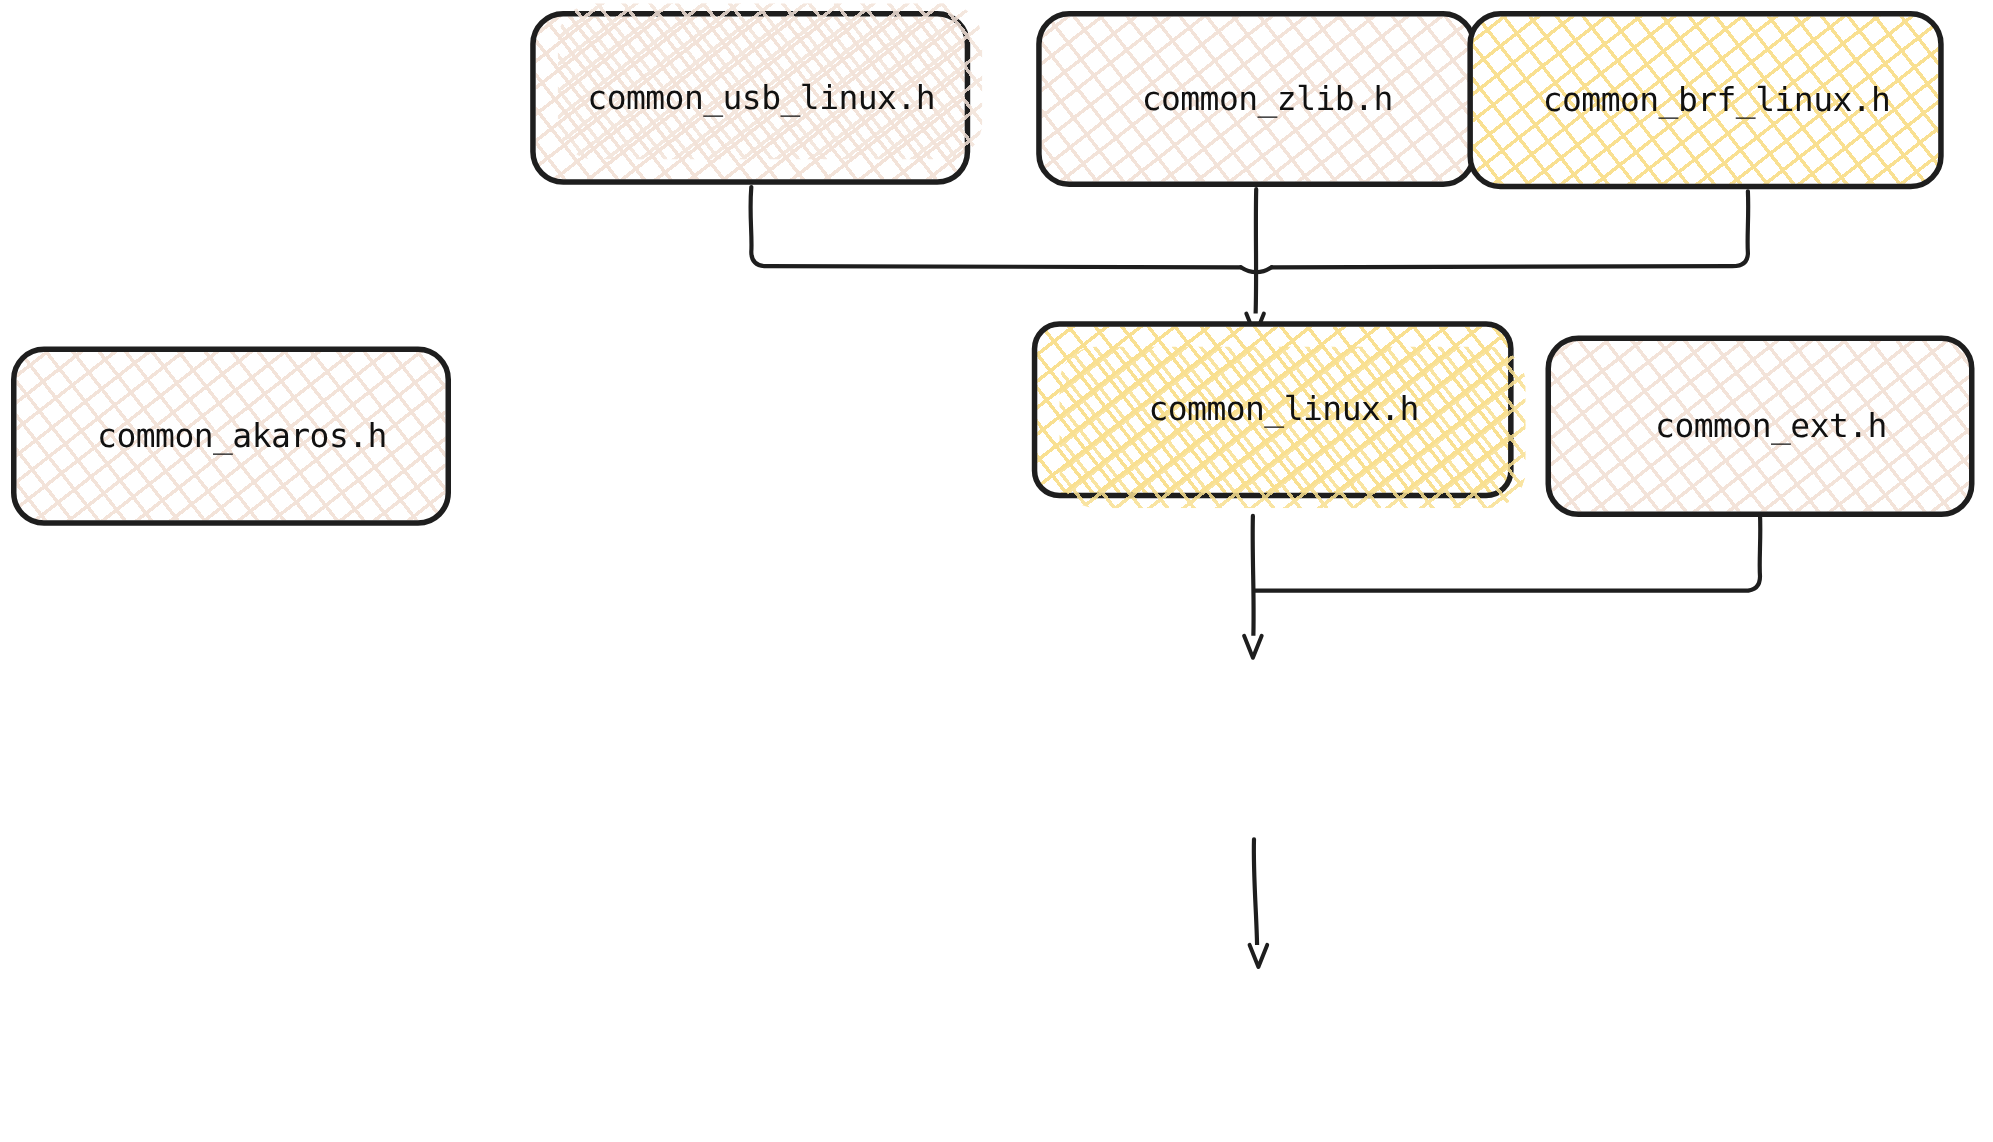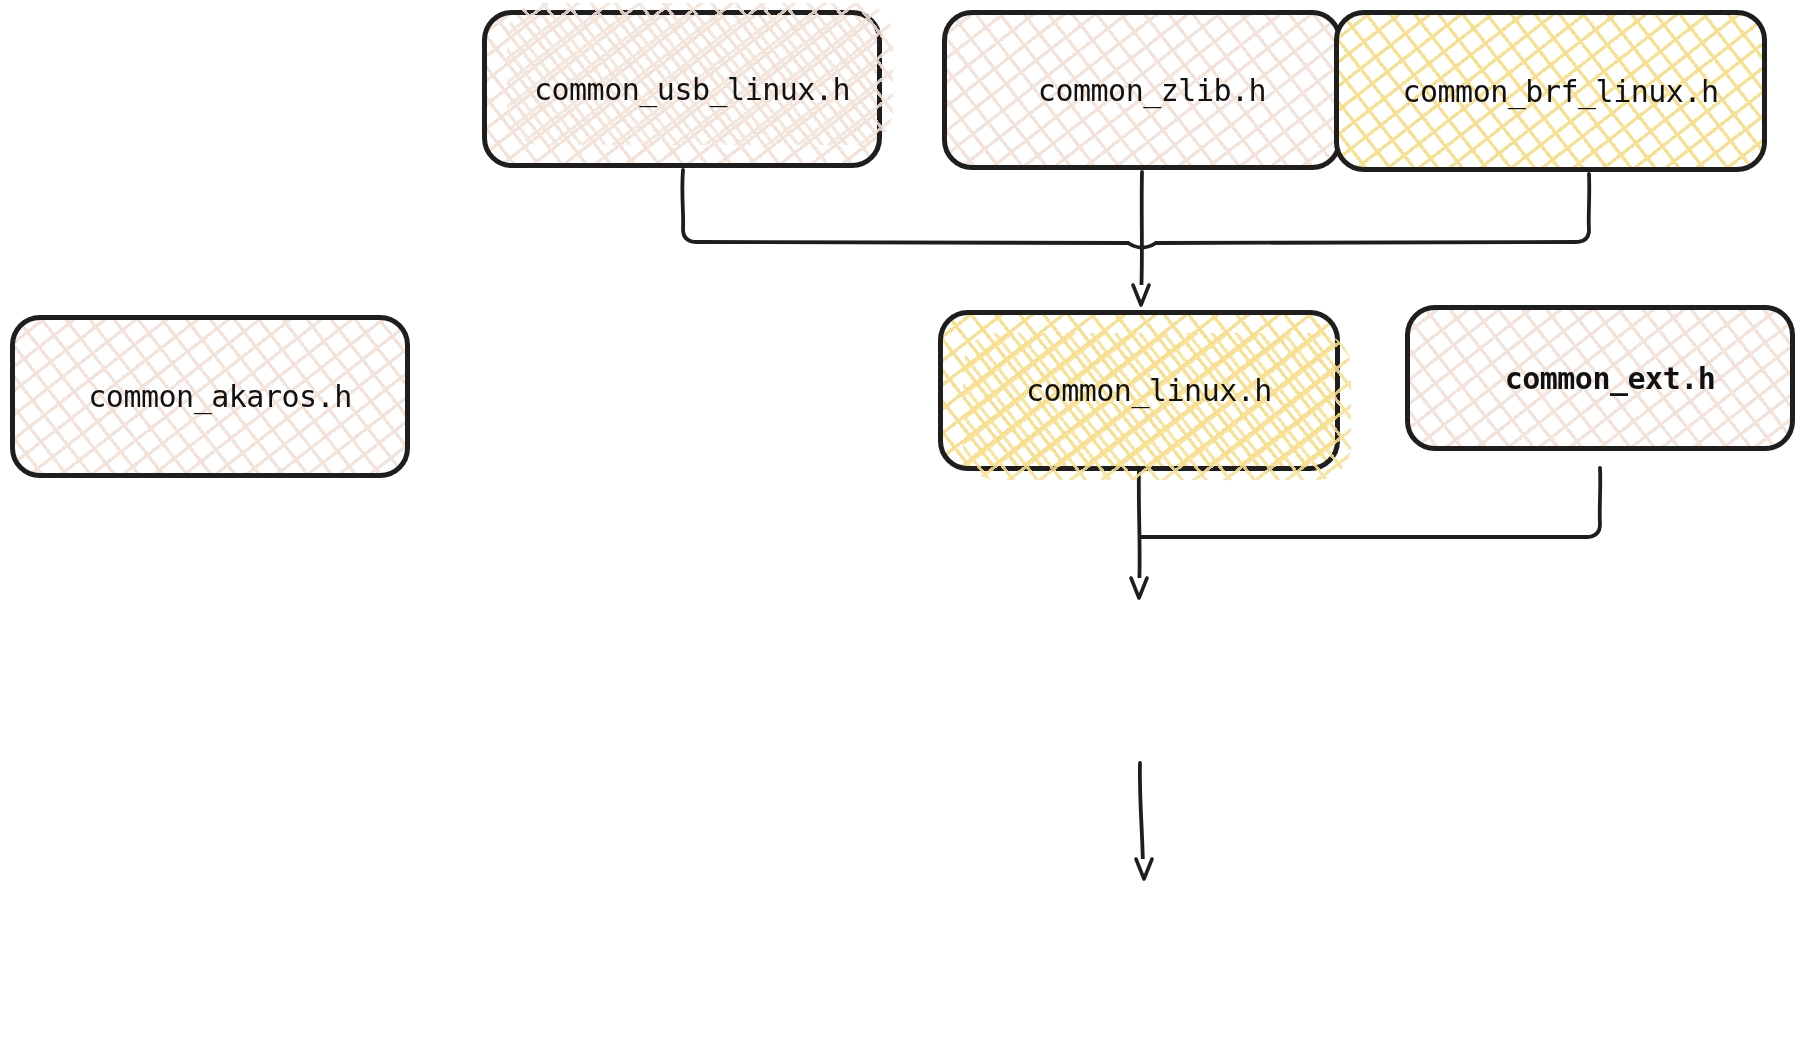--- a/index.html
+++ b/index.html
@@ -70,22 +70,22 @@
     color: var(--text, #111111);
     letter-spacing: -0.5px;
     white-space: nowrap;
   }
   
   #n-usb      { left: 482px;  top: 10px;  width: 400px; height: 158px; }
   #n-zlib     { left: 942px;  top: 10px;  width: 400px; height: 160px; text-align: right; }
   #n-brf      { left: 1310px; top: 10px;  width: 433px; height: 162px; margin-left: 24px; }
   #n-akaros   { left: 10px;   top: 315px; width: 400px; height: 163px; justify-content: center; }
   #n-openbsd  { left: 484px;  top: 303px; width: 400px; height: 163px; }
-  #n-linux    { left: 938px;  top: 310px; width: 402px; height: 161px; }
-  #n-ext      { left: 1405px; top: 305px; width: 390px; height: 146px; font-weight: bold; }
+  #n-linux    { left: 938px;  top: 292px; width: 438px; height: 161px; border-radius: 25px; }
+  #n-ext      { left: 1405px; top: 305px; width: 390px; height: 165px; }
   #n-common   { left: 942px;  top: 603px; width: 400px; height: 160px; }
   #n-executor { left: 941px;  top: 886px; width: 412px; height: 140px; }
 </style>
 </head>
 <body>
 
 <div class="canvas">
 
   <svg class="edges" width="1812" height="1038" viewBox="0 0 1812 1038" xmlns="http://www.w3.org/2000/svg">
 

